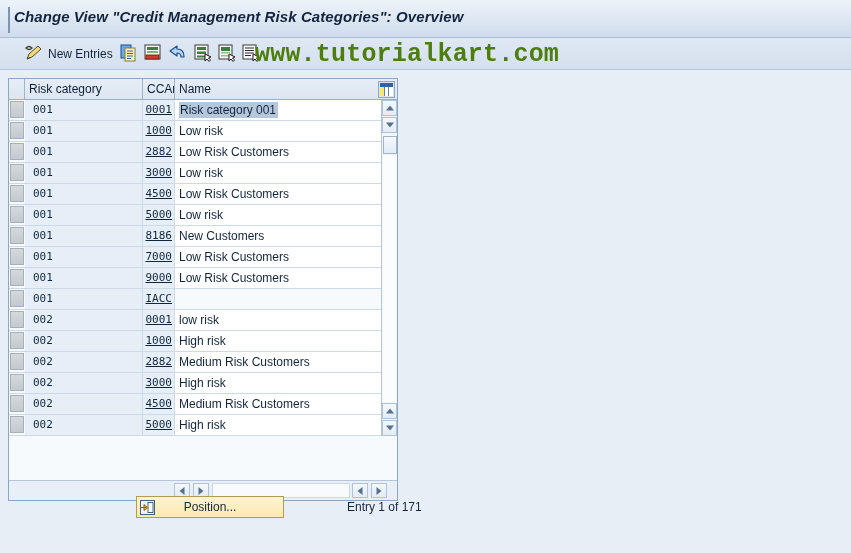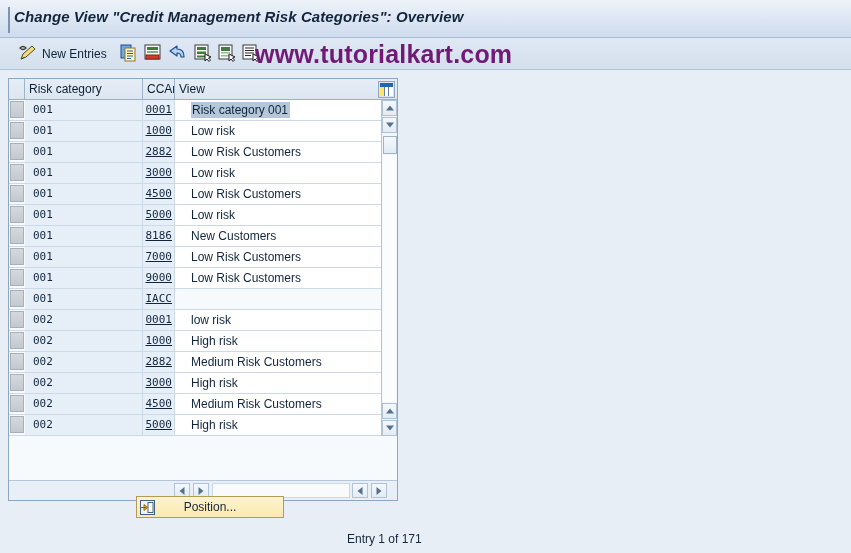--- a/index.html
+++ b/index.html
@@ -65,24 +65,24 @@
     padding-left: 4px;
     white-space: nowrap;
   }
   .icon-box { position: relative; display:inline-block; }
 
   #watermark {
     position: absolute;
     left: 255px; top: 38px;
     height: 32px;
     display: flex; align-items: center;
-    font-family: Liberation Sans, sans-serif;
+    font-family: Liberation Mono, monospace;
     font-size: 25px;
     font-weight: bold;
-    color: #701a75;
+    color: #4d7c0f;
     letter-spacing: .2px;
     white-space: nowrap;
     pointer-events: none;
   }
 
   
   #table-panel {
     position: absolute;
     left: 8px; top: 78px;
     width: 390px; height: 423px;
@@ -181,21 +181,21 @@
     border-right: 1px solid #cdd9e6;
     text-align: right;
     padding-right: 2px;
     font-family: "DejaVu Sans Mono", monospace;
     font-size: 11px;
     text-decoration: underline;
   }
   .c-name {
     left: 166px; width: 206px;
     background: #ffffff;
-    padding-left: 16px;
+    padding-left: 4px;
   }
   .c-name .selbox {
     background: #b6c7da;
     padding: 1px 2px 1px 1px;
   }
 
   
   #vscroll {
     position: absolute;
     right: 0; top: 21px;
@@ -286,34 +286,33 @@
     position: absolute;
     left: 3px; top: 3px;
     width: 15px; height: 15px;
   }
   #entry-status {
     position: absolute;
     left: 347px; top: 500px;
     font-size: 12px;
     color: #14273f;
     white-space: nowrap;
-    margin-top: 32px;
   }
 </style>
 </head>
 <body>
 
 <div id="titlebar">
   <div class="titlestrip"></div>
   <div id="title-text">Change View "Credit Management Risk Categories": Overview</div>
 </div>
 
 <div id="toolbar">
 
-  <div class="tb-item" style="left:18px;">
+  <div class="tb-item" style="left:24px;">
     <span class="icon-box">
       <svg width="20" height="18" viewBox="0 0 20 18">
         <path d="M3 15 L5 10 L14 2 L17 5 L8 13 Z" fill="#f5d97a" stroke="#4a4a2a" stroke-width="1"></path>
         <path d="M14 2 L17 5" stroke="#4a4a2a" stroke-width="1"></path>
         <path d="M3 15 L6 13.5" stroke="#4a4a2a" stroke-width="1"></path>
         <path d="M2 4 Q5 1 8 4 Q5 7 2 4 Z" fill="none" stroke="#3c3c2a" stroke-width="1.2"></path>
       </svg>
     </span>
     <span class="tb-label">New Entries</span>
   </div>
@@ -389,21 +388,21 @@
 </div>
 
 <div id="watermark">www.tutorialkart.com</div>
 
 <div id="table-panel">
 
   <div id="thead">
     <div class="th" id="th-sel"></div>
     <div class="th" id="th-risk">Risk category</div>
     <div class="th" id="th-ccar">CCAr</div>
-    <div class="th" id="th-name">View</div>
+    <div class="th" id="th-name">Name</div>
 
     <div id="grid-config">
       <div class="gc-inner">
         <div class="gc-col y"></div>
         <div class="gc-col"></div>
         <div class="gc-col"></div>
       </div>
     </div>
   </div>
 

